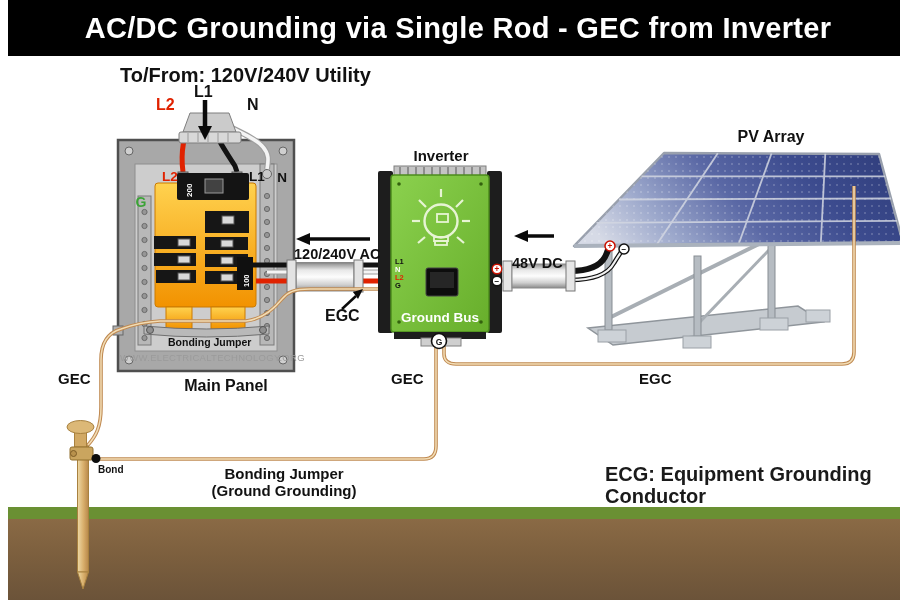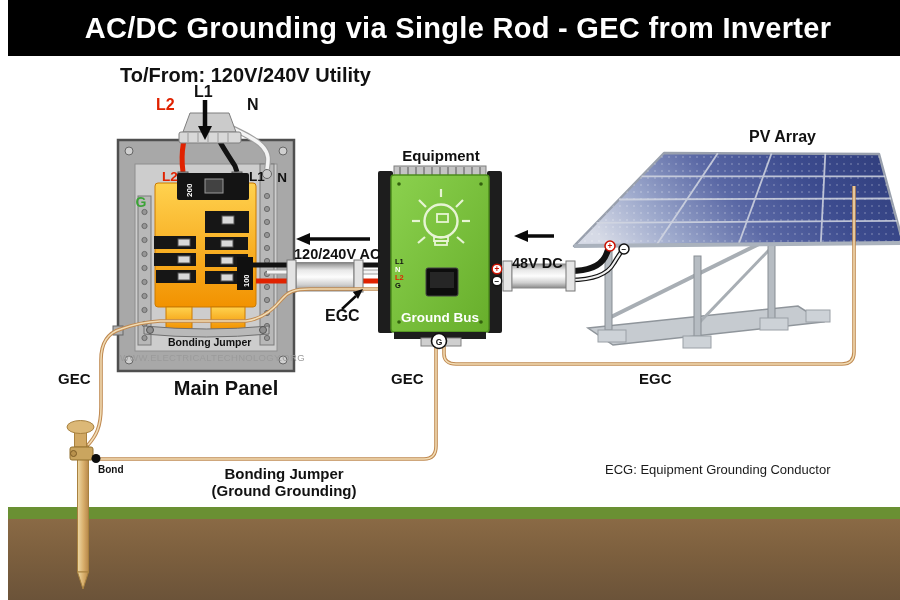--- a/index.html
+++ b/index.html
@@ -9,22 +9,22 @@
             display:flex;align-items:center;justify-content:center;}
   .titlebar span{color:#fff;font-weight:bold;font-size:29px;letter-spacing:.3px;}
   .grass{position:absolute;left:0;top:507px;width:900px;height:12px;background:#6a9033;}
   .soil{position:absolute;left:0;top:519px;width:900px;height:81px;
         background:linear-gradient(180deg,#8a6a45 0%,#7c5f3e 45%,#6b5339 100%);}
   svg.diagram{position:absolute;left:0;top:0;}
   svg text{font-family:"Liberation Sans",sans-serif;font-weight:bold;}
   .label{position:absolute;font-weight:bold;color:#111;line-height:1.12;white-space:nowrap;}
   .label.center{text-align:center;white-space:normal;}
   .red{color:#e02200;}
-  .legend{position:absolute;left:597px;top:463px;width:292px;font-weight:normal;
-          font-size:13px;color:#1a1a1a;line-height:1.1;}
+  .legend{position:absolute;left:597px;top:463px;width:292px;font-weight:bold;
+          font-size:20px;color:#1a1a1a;line-height:1.1;}
   .watermark{position:absolute;left:112px;top:352px;width:174px;text-align:center;
              font-weight:normal;font-size:9.5px;color:#9b9b9b;letter-spacing:.3px;}
 </style>
 </head>
 <body>
 
 <div class="stage">
 
   <div class="titlebar">
     <span>AC/DC Grounding via Single Rod - GEC from Inverter</span>
@@ -329,28 +329,28 @@
       <line x1="334" y1="309" x2="348" y2="296" stroke="#0a0a0a" stroke-width="2.5"></line>
       <polygon points="355,289 345,292 350,299" fill="#0a0a0a"></polygon>
     </g>
   </svg>
 
   <div class="label" style="left:112px;top:64px;font-size:20px;">To/From: 120V/240V Utility</div>
   <div class="label" style="left:186px;top:83px;font-size:16px;">L1</div>
   <div class="label red" style="left:148px;top:96px;font-size:16px;">L2</div>
   <div class="label" style="left:239px;top:96px;font-size:16px;">N</div>
 
-  <div class="label center" style="left:385px;top:148px;width:96px;font-size:15px;">Equipment</div>
-  <div class="label center" style="left:718px;top:128px;width:90px;font-size:16px;text-align:right;">PV Array</div>
+  <div class="label center" style="left:385px;top:148px;width:96px;font-size:15px;">Inverter</div>
+  <div class="label center" style="left:718px;top:128px;width:90px;font-size:16px;">PV Array</div>
 
   <div class="label" style="left:286px;top:246px;font-size:14.5px;">120/240V AC</div>
   <div class="label" style="left:504px;top:255px;font-size:14.5px;">48V DC</div>
   <div class="label" style="left:317px;top:307px;font-size:16px;">EGC</div>
 
-  <div class="label center" style="left:158px;top:377px;width:120px;font-size:20px;">Main Panel</div>
+  <div class="label center" style="left:158px;top:377px;width:120px;font-size:16px;">Main Panel</div>
   <div class="label" style="left:160px;top:337px;font-size:10.5px;">Bonding Jumper</div>
   <div class="watermark">WWW.ELECTRICALTECHNOLOGY.ORG</div>
 
   <div class="label" style="left:50px;top:371px;font-size:15px;">GEC</div>
   <div class="label" style="left:383px;top:371px;font-size:15px;">GEC</div>
   <div class="label" style="left:631px;top:371px;font-size:15px;">EGC</div>
 
   <div class="label" style="left:90px;top:464px;font-size:10px;">Bond</div>
   <div class="label center" style="left:170px;top:466px;width:212px;font-size:15px;">
     <div>Bonding Jumper</div>

